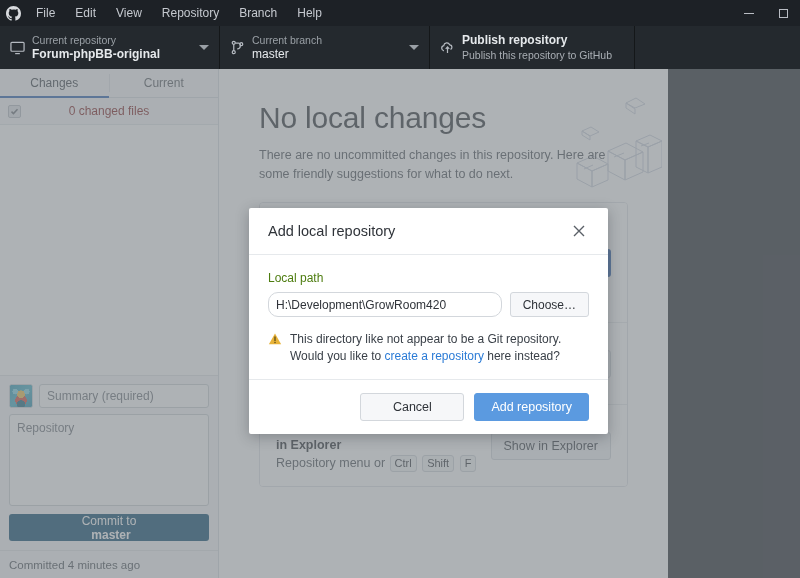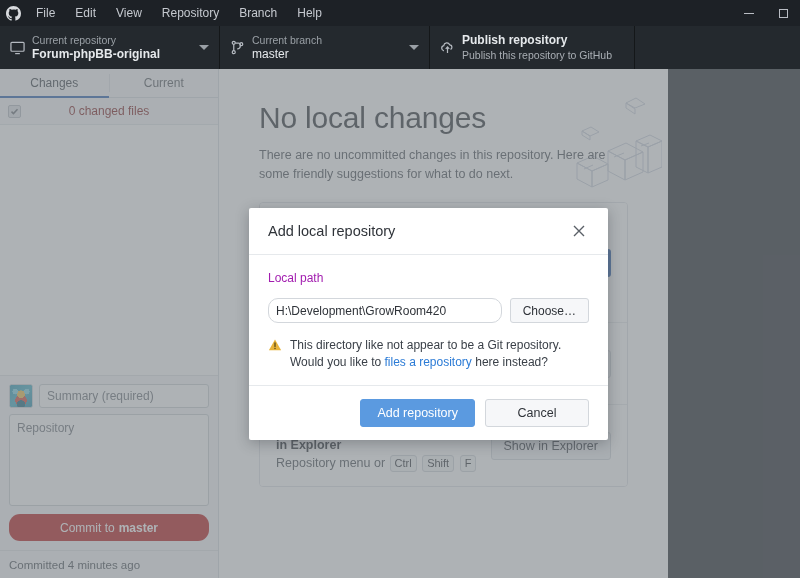--- a/index.html
+++ b/index.html
@@ -109,22 +109,22 @@
   .txt-input {
     flex: 1; height: 24px; border: 1px solid #ccd1d6; border-radius: 3px;
     background: #fff; display: flex; align-items: center; padding: 0 7px;
     font-size: 12px; color: #6f757c;
   }
   .desc-box {
     margin-top: 6px; height: 92px; border: 1px solid #ccd1d6; border-radius: 3px;
     background: #fff; padding: 6px 7px; font-size: 12px; color: #6f757c;
   }
   .commit-btn {
-    margin-top: 8px; height: 27px; border-radius: 11px; background: #b91c1c;
-    color: #fff; font-size: 12px; display: flex; align-items: center; justify-content: center;
+    margin-top: 8px; height: 27px; border-radius: 3px; background: #0c4a6e;
+    color: #fff; font-size: 12px; display: flex; align-items: center; justify-content: center; flex-direction: column;
   }
   .commit-btn b { font-weight: bold; margin-left: 4px; }
 
   .status-bar {
     height: 28px; border-top: 1px solid #e1e4e8; background: #f6f8fa;
     display: flex; align-items: center; padding: 0 9px; gap: 6px;
   }
   .status-text { flex: 1; font-size: 11.5px; color: #4a5057; white-space: nowrap; }
   .undo-btn {
     border: 1px solid #d3d7dc; border-radius: 3px; background: #f2f4f6;
@@ -188,21 +188,21 @@
   .dlg-head {
     height: 47px; display: flex; align-items: center; padding: 0 19px;
     border-bottom: 1px solid #e6e9ec;
   }
   .dlg-title { flex: 1; font-size: 14.5px; color: #2f3339; font-weight: normal; }
   .dlg-close {
     width: 20px; height: 20px; display: flex; align-items: center; justify-content: center;
   }
   .dlg-close svg { width: 12px; height: 12px; stroke: #5a6067; stroke-width: 1.4; }
   .dlg-body { padding: 16px 19px 14px 19px; }
-  .field-label { font-size: 12px; color: #a21caf; margin-bottom: 13px; }
+  .field-label { font-size: 12px; color: #4d7c0f; margin-bottom: 7px; }
   .path-row { display: flex; gap: 8px; align-items: stretch; }
   .path-input {
     flex: 1; height: 25px; border: 1px solid #d3d7dc; border-radius: 10px;
     display: flex; align-items: center; padding: 0 7px;
     font-size: 12px; color: #2f3339; background: #fff; overflow: hidden; white-space: nowrap;
   }
   .choose-btn {
     border: 1px solid #d3d7dc; border-radius: 3px; background: #f6f7f9;
     font-size: 12px; color: #2f3339; padding: 0 12px; display: flex; align-items: center;
   }
@@ -425,24 +425,24 @@
       <div class="warn-row">
         <div class="warn-icon">
           <svg viewBox="0 0 16 16">
               <path d="M8 1.6 15 14H1z" fill="#e8b339"></path>
               <path d="M8 5.6v4.1" stroke="#5a4a17" stroke-width="1.5" stroke-linecap="round"></path>
               <circle cx="8" cy="11.9" r="0.85" fill="#5a4a17"></circle>
             </svg>
         </div>
         <div class="warn-text">
           <div>This directory like not appear to be a Git repository.</div>
-          <div><span>Would you like to </span><a href="#">files a repository</a><span> here instead?</span></div>
+          <div><span>Would you like to </span><a href="#">create a repository</a><span> here instead?</span></div>
         </div>
       </div>
     </div>
 
     <div class="dlg-foot">
+      <div class="dlg-btn secondary">Cancel</div>
       <div class="dlg-btn primary">Add repository</div>
-      <div class="dlg-btn secondary">Cancel</div>
     </div>
   </div>
 
 </div>
 
 </body></html>

